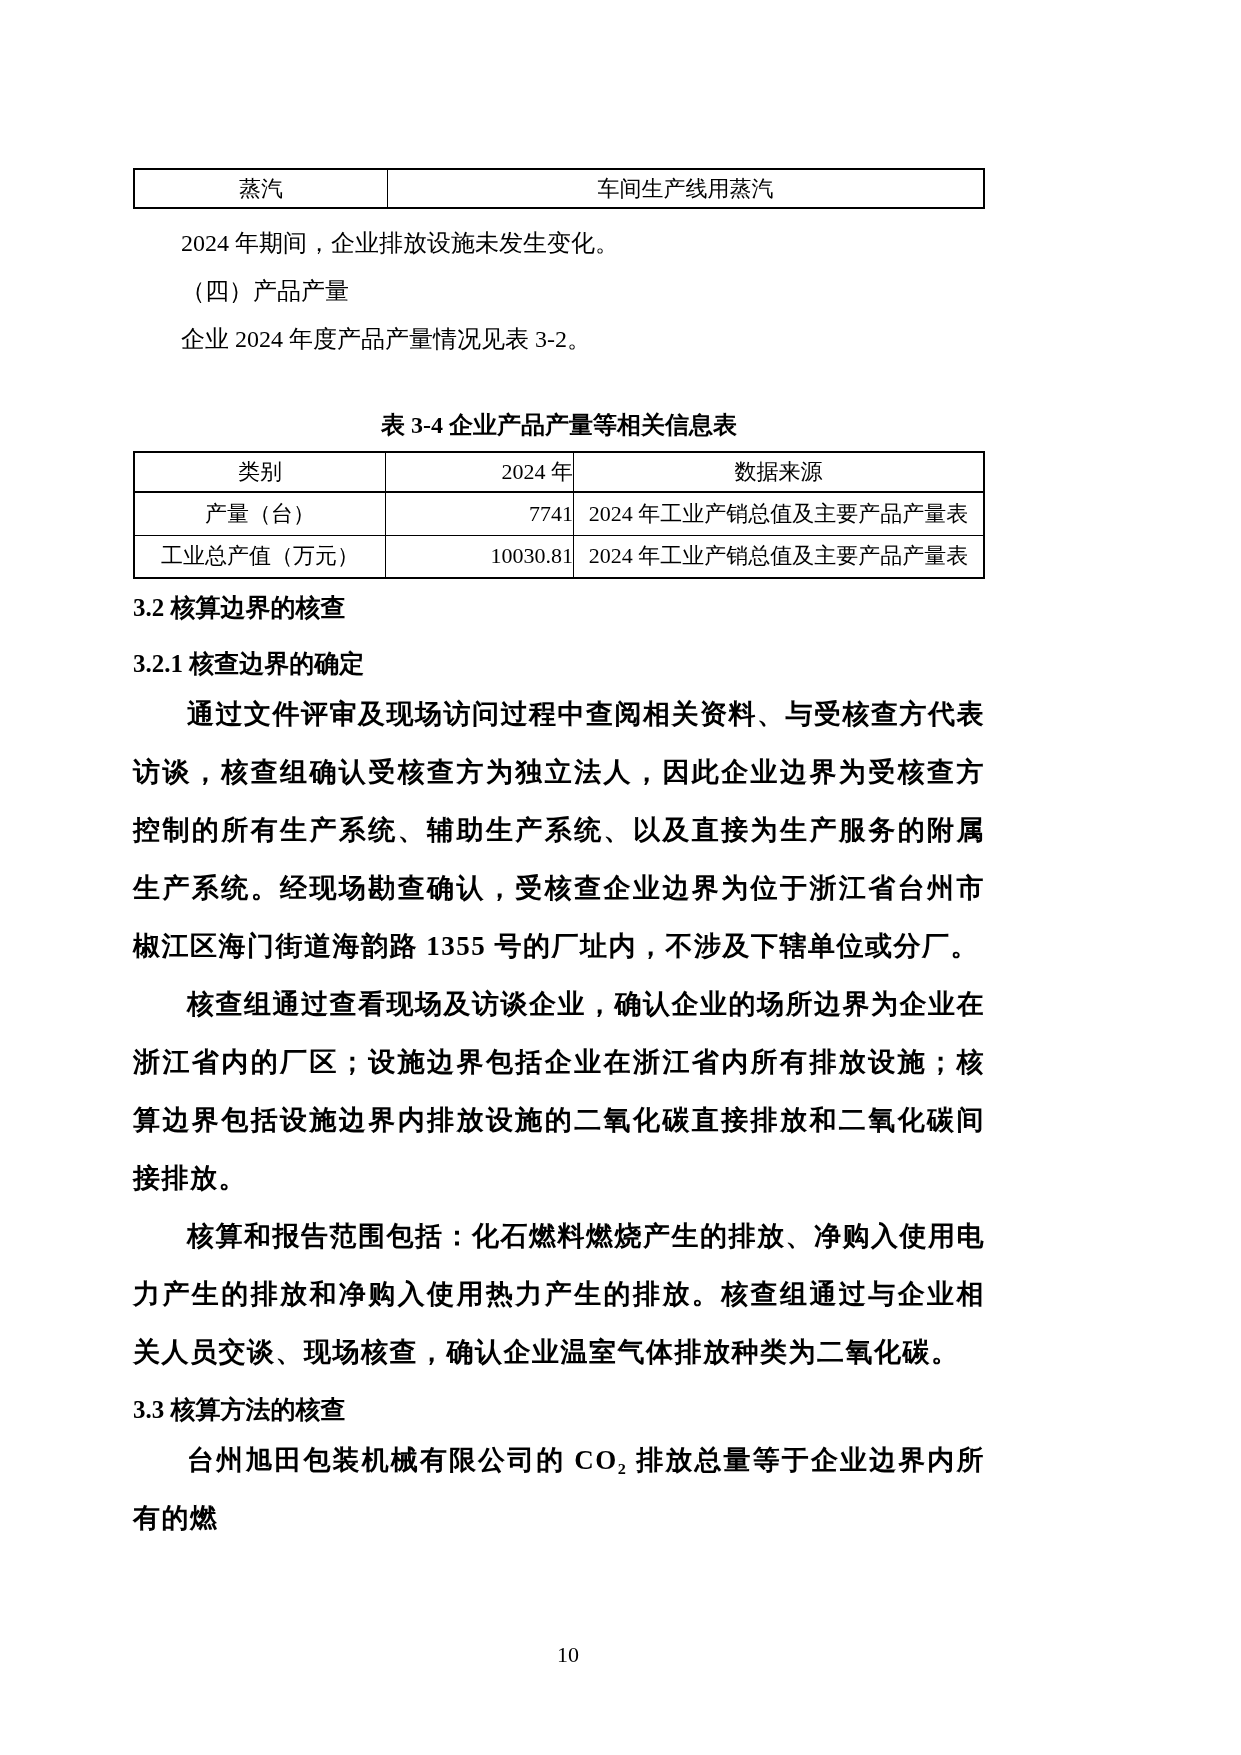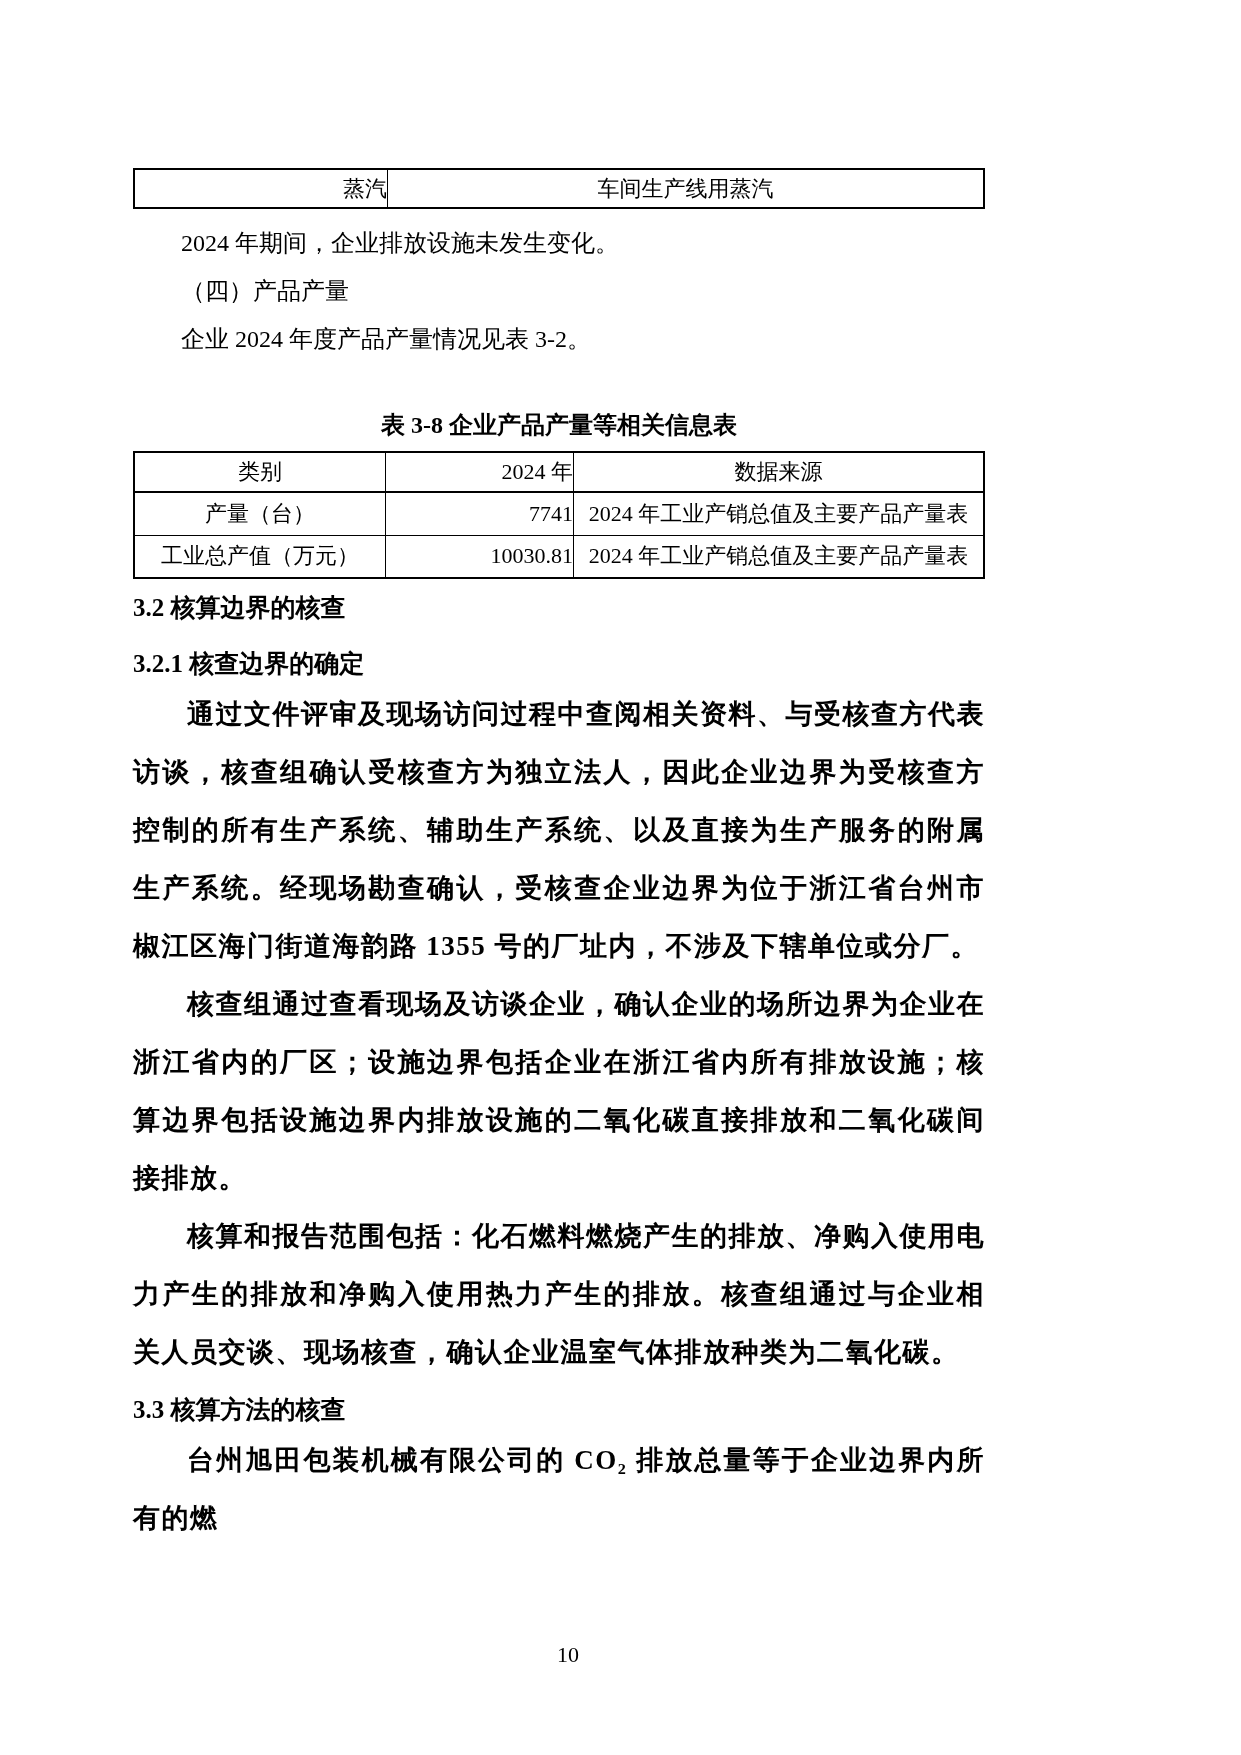--- a/index.html
+++ b/index.html
@@ -10,21 +10,21 @@
   }
   .content { position:absolute; left:133px; top:0; width:852px; }
 
   
   table { border-collapse:collapse; }
   .tbl-top { width:852px; margin-top:168px; border:2px solid #000; }
   .tbl-top td {
     border:1px solid #000; height:37px; text-align:center;
     vertical-align:middle; font-size:22px; padding:0;
   }
-  .tbl-top .c1 { width:252px;text-align:right; }
+  .tbl-top .c1 { width:252px; }
 
   
   .lead { font-size:24px; line-height:48px; text-indent:2em; margin:0; }
   .lead-first { margin-top:10px; }
 
   
   .tbl-title {
     font-size:24px; font-weight:bold; text-align:center;
     margin:38px 0 2px 0; line-height:48px;
   }
@@ -70,21 +70,21 @@
       </tr>
     </tbody>
   </table>
 
   <p class="lead lead-first">2024 年期间，企业排放设施未发生变化。</p>
 
   <p class="lead">（四）产品产量</p>
 
   <p class="lead">企业 2024 年度产品产量情况见表 3-2。</p>
 
-  <div class="tbl-title">表 3-8 企业产品产量等相关信息表</div>
+  <div class="tbl-title">表 3-4 企业产品产量等相关信息表</div>
 
   <table class="tbl32">
     <tbody>
       <tr class="hdr">
         <td class="c1">类别</td>
         <td class="c2">2024 年</td>
         <td>数据来源</td>
       </tr>
       <tr>
         <td class="c1">产量（台）</td>

